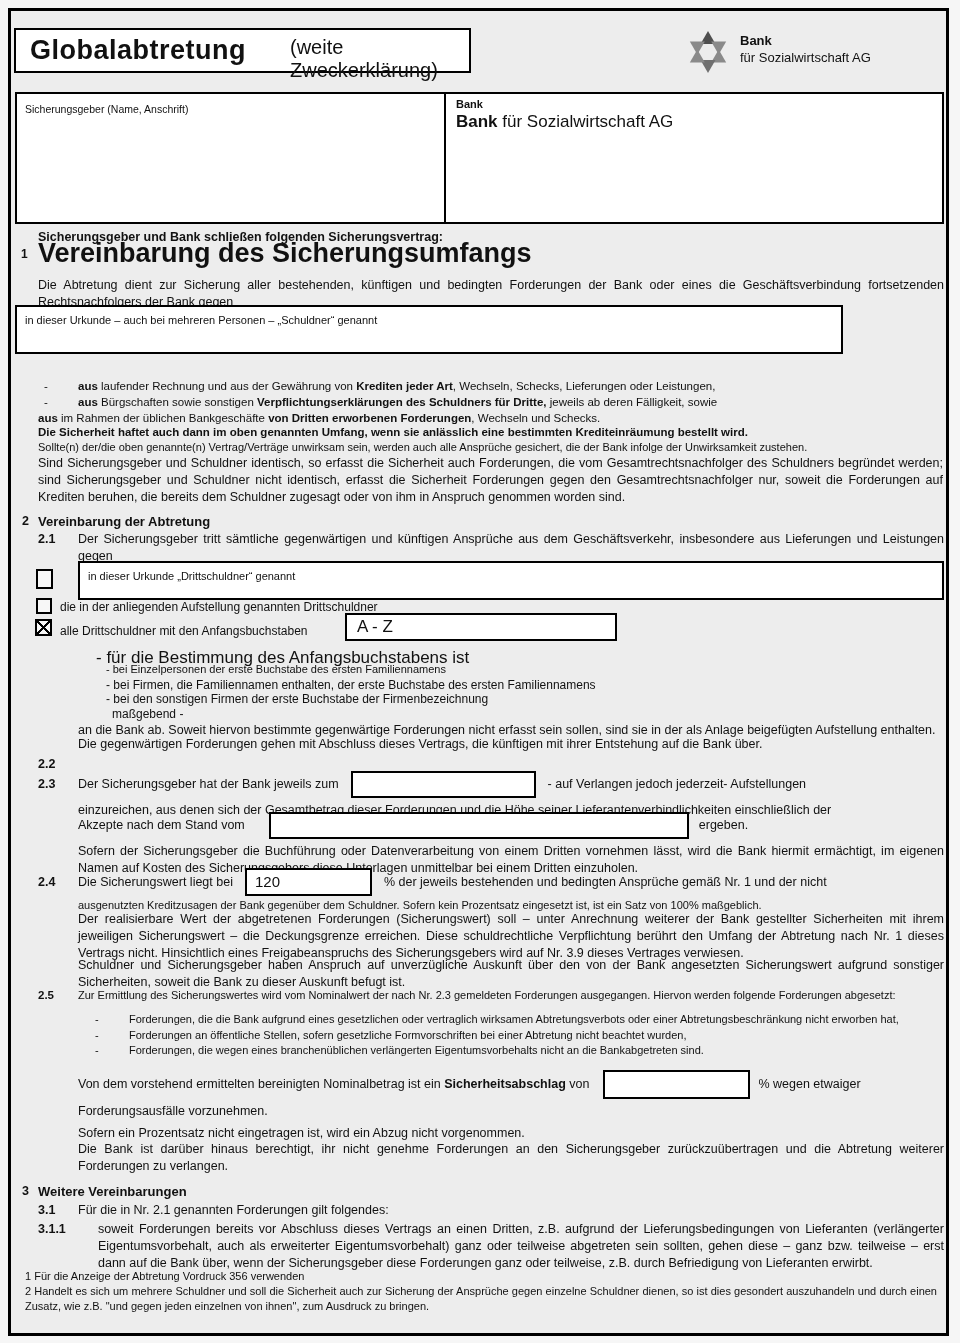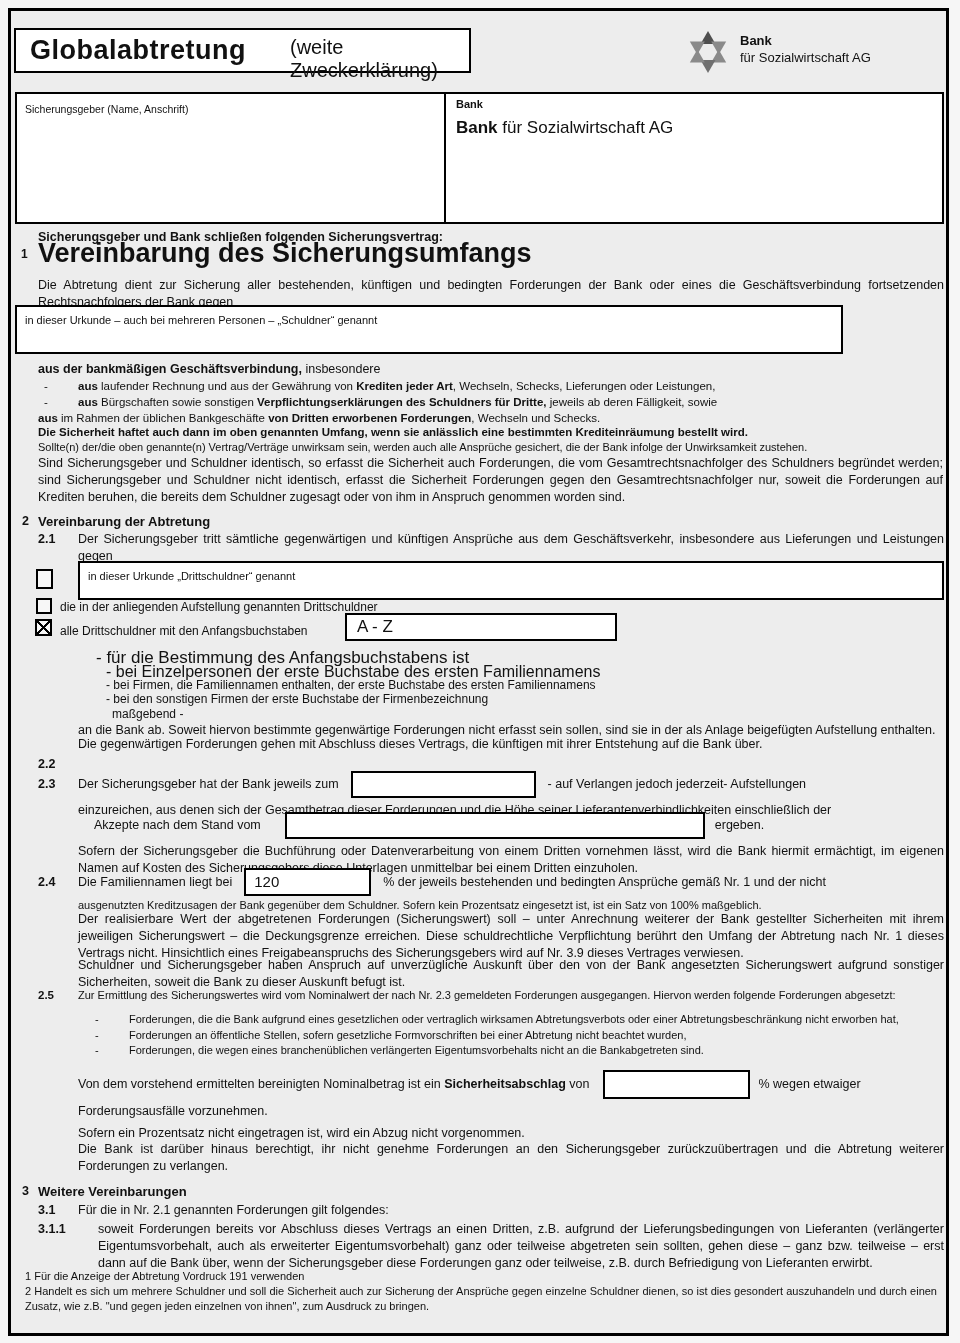--- a/index.html
+++ b/index.html
@@ -58,41 +58,38 @@
     </span>
   </div>
 
   <div class="abs boxed" style="left:15px;top:92px;width:929px;height:132px;display:flex;">
     <div style="flex:0 0 411px;padding:5px 8px;">
       <span style="font-size:10.5px;">Sicherungsgeber (Name, Anschrift)</span>
       <span></span>
     </div>
     <div style="flex:1;border-left:2px solid #000;padding:4px 10px;">
       <span class="b" style="font-size:11px;display:block;">Bank</span>
-      <span style="font-size:17px;display:block;margin-top:8px;">
+      <span style="font-size:17px;display:block;margin-top:2px;">
         <span class="b">Bank</span><span> für Sozialwirtschaft AG</span>
       </span>
     </div>
   </div>
 
   <div class="abs b t12" style="left:38px;top:229px;">Sicherungsgeber und Bank schließen folgenden Sicherungsvertrag:</div>
 
   <div class="abs b" style="left:21px;top:247px;font-size:12px;">1</div>
   <div class="abs b" style="left:38px;top:238px;font-size:27px;">Vereinbarung des Sicherungsumfangs</div>
 
   <div class="abs t12 just" style="left:38px;top:277px;width:906px;">Die Abtretung dient zur Sicherung aller bestehenden, künftigen und bedingten Forderungen der Bank oder eines die Geschäftsverbindung fortsetzenden Rechtsnachfolgers der Bank gegen</div>
 
   <div class="abs boxed" style="left:15px;top:305px;width:828px;height:49px;padding:3px 8px;">
     <span class="t11">in dieser Urkunde – auch bei mehreren Personen – „Schuldner“ genannt</span>
     <span></span>
   </div>
 
-  <div class="abs t12" style="left:38px;top:361px;">
-    <span class="b">aus der bankmäßigen Geschäftsverbindung,</span><span> insbesondere</span>
-  </div>
 
   <div class="abs t115 row" style="left:44px;top:379px;width:900px;align-items:flex-start;">
     <span class="dash">-</span>
     <span><span class="b">aus</span><span> laufender Rechnung und aus der Gewährung von </span><span class="b">Krediten jeder Art</span><span>, Wechseln, Schecks, Lieferungen oder Leistungen,</span></span>
   </div>
 
   <div class="abs t115 row" style="left:44px;top:395px;width:900px;align-items:flex-start;">
     <span class="dash">-</span>
     <span><span class="b">aus</span><span> Bürgschaften sowie sonstigen </span><span class="b">Verpflichtungserklärungen des Schuldners für Dritte,</span><span> jeweils ab deren Fälligkeit, sowie</span></span>
   </div>
@@ -118,47 +115,47 @@
   </div>
 
   <div class="abs checkbox" style="left:36px;top:598px;width:16px;height:16px;"></div>
   <div class="abs" style="left:60px;top:600px;font-size:12px;">die in der anliegenden Aufstellung genannten Drittschuldner</div>
 
   <div class="abs checkbox checked" style="left:35px;top:619px;width:17px;height:17px;"></div>
   <div class="abs" style="left:60px;top:624px;font-size:12px;">alle Drittschuldner mit den Anfangsbuchstaben</div>
   <div class="abs field" style="left:345px;top:613px;width:272px;height:28px;padding:2px 10px;font-size:17px;">A - Z</div>
 
   <div class="abs" style="left:96px;top:648px;font-size:17px;">-  für die Bestimmung des Anfangsbuchstabens ist</div>
-  <div class="abs" style="left:106px;top:663px;font-size:16px;">- bei Einzelpersonen der erste Buchstabe des ersten Familiennamens</div>
+  <div class="abs" style="left:106px;top:663px;font-size:11px;">- bei Einzelpersonen der erste Buchstabe des ersten Familiennamens</div>
   <div class="abs" style="left:106px;top:678px;font-size:12px;">- bei Firmen, die Familiennamen enthalten, der erste Buchstabe des ersten Familiennamens</div>
   <div class="abs" style="left:106px;top:692px;font-size:12px;">- bei den sonstigen Firmen der erste Buchstabe der Firmenbezeichnung</div>
   <div class="abs" style="left:112px;top:707px;font-size:12px;">maßgebend -</div>
 
   <div class="abs t12 just" style="left:78px;top:722px;width:866px;">an die Bank ab. Soweit hiervon bestimmte gegenwärtige Forderungen nicht erfasst sein sollen, sind sie in der als Anlage beigefügten Aufstellung enthalten.</div>
 
   <div class="abs b t12" style="left:38px;top:756px;">2.2</div>
   <div class="abs t12" style="left:78px;top:720px;width:866px;margin-top:16px;">Die gegenwärtigen Forderungen gehen mit Abschluss dieses Vertrags, die künftigen mit ihrer Entstehung auf die Bank über.</div>
 
   <div class="abs row t12" style="left:38px;top:771px;width:906px;">
     <span class="numcol">2.3</span>
     <span>Der Sicherungsgeber hat der Bank jeweils zum</span>
     <span class="field" style="width:185px;height:27px;margin:0 12px;"></span>
     <span>- auf Verlangen jedoch jederzeit- Aufstellungen</span>
   </div>
   <div class="abs t12" style="left:78px;top:802px;width:866px;">einzureichen, aus denen sich der Gesamtbetrag dieser Forderungen und die Höhe seiner Lieferantenverbindlichkeiten einschließlich der</div>
-  <div class="abs row t12" style="left:94px;top:812px;width:866px;">
+  <div class="abs row t12" style="left:78px;top:812px;width:866px;">
     <span>Akzepte nach dem Stand vom</span>
     <span class="field" style="width:420px;height:27px;margin:0 10px 0 24px;"></span>
     <span>ergeben.</span>
   </div>
   <div class="abs t12 just" style="left:78px;top:843px;width:866px;">Sofern der Sicherungsgeber die Buchführung oder Datenverarbeitung von einem Dritten vornehmen lässt, wird die Bank hiermit ermächtigt, im eigenen Namen auf Kosten des Sicherungsgebers diese Unterlagen unmittelbar bei einem Dritten einzuholen.</div>
 
   <div class="abs row t12" style="left:38px;top:868px;width:906px;">
     <span class="numcol">2.4</span>
-    <span>Die Familiennamen liegt bei</span>
+    <span>Die Sicherungswert liegt bei</span>
     <span class="field" style="width:127px;height:28px;margin:0 12px;padding:3px 8px;font-size:15px;">120</span>
     <span>% der jeweils bestehenden und bedingten Ansprüche gemäß Nr. 1 und der nicht</span>
   </div>
   <div class="abs t11" style="left:78px;top:898px;width:866px;">ausgenutzten Kreditzusagen der Bank gegenüber dem Schuldner. Sofern kein Prozentsatz eingesetzt ist, ist ein Satz von 100% maßgeblich.</div>
   <div class="abs t12 just" style="left:78px;top:911px;width:866px;">Der realisierbare Wert der abgetretenen Forderungen (Sicherungswert) soll – unter Anrechnung weiterer der Bank gestellter Sicherheiten mit ihrem jeweiligen Sicherungswert – die Deckungsgrenze erreichen. Diese schuldrechtliche Verpflichtung berührt den Umfang der Abtretung nach Nr. 1 dieses Vertrags nicht. Hinsichtlich eines Freigabeanspruchs des Sicherungsgebers wird auf Nr. 3.9 dieses Vertrages verwiesen.</div>
   <div class="abs t12 just" style="left:78px;top:957px;width:866px;">Schuldner und Sicherungsgeber haben Anspruch auf unverzügliche Auskunft über den von der Bank angesetzten Sicherungswert aufgrund sonstiger Sicherheiten, soweit die Bank zu dieser Auskunft befugt ist.</div>
 
   <div class="abs b t11" style="left:38px;top:988px;font-size:11.5px;">2.5</div>
   <div class="abs t11" style="left:78px;top:988px;width:866px;">Zur Ermittlung des Sicherungswertes wird vom Nominalwert der nach Nr. 2.3 gemeldeten Forderungen ausgegangen. Hiervon werden folgende Forderungen abgesetzt:</div>
 
@@ -188,15 +185,15 @@
 
   <div class="abs b" style="left:22px;top:1184px;font-size:12.5px;">3</div>
   <div class="abs b" style="left:38px;top:1184px;font-size:13px;">Weitere Vereinbarungen</div>
 
   <div class="abs b t12" style="left:38px;top:1202px;">3.1</div>
   <div class="abs t12" style="left:78px;top:1202px;width:866px;">Für die in Nr. 2.1 genannten Forderungen gilt folgendes:</div>
 
   <div class="abs b t12" style="left:38px;top:1221px;">3.1.1</div>
   <div class="abs t12 just" style="left:98px;top:1221px;width:846px;">soweit Forderungen bereits vor Abschluss dieses Vertrags an einen Dritten, z.B. aufgrund der Lieferungsbedingungen von Lieferanten (verlängerter Eigentumsvorbehalt, auch als erweiterter Eigentumsvorbehalt) ganz oder teilweise abgetreten sein sollten, gehen diese – ganz bzw. teilweise – erst dann auf die Bank über, wenn der Sicherungsgeber diese Forderungen ganz oder teilweise, z.B. durch Befriedigung von Lieferanten erwirbt.</div>
 
-  <div class="abs t11" style="left:25px;top:1269px;">1 Für die Anzeige der Abtretung Vordruck 191 verwenden</div>
+  <div class="abs t11" style="left:25px;top:1269px;">1 Für die Anzeige der Abtretung Vordruck 356 verwenden</div>
   <div class="abs t11 just" style="left:25px;top:1284px;width:912px;">2 Handelt es sich um mehrere Schuldner und soll die Sicherheit auch zur Sicherung der Ansprüche gegen einzelne Schuldner dienen, so ist dies gesondert auszuhandeln und durch einen Zusatz, wie z.B. "und gegen jeden einzelnen von ihnen", zum Ausdruck zu bringen.</div>
 </div>
 
 </body></html>

